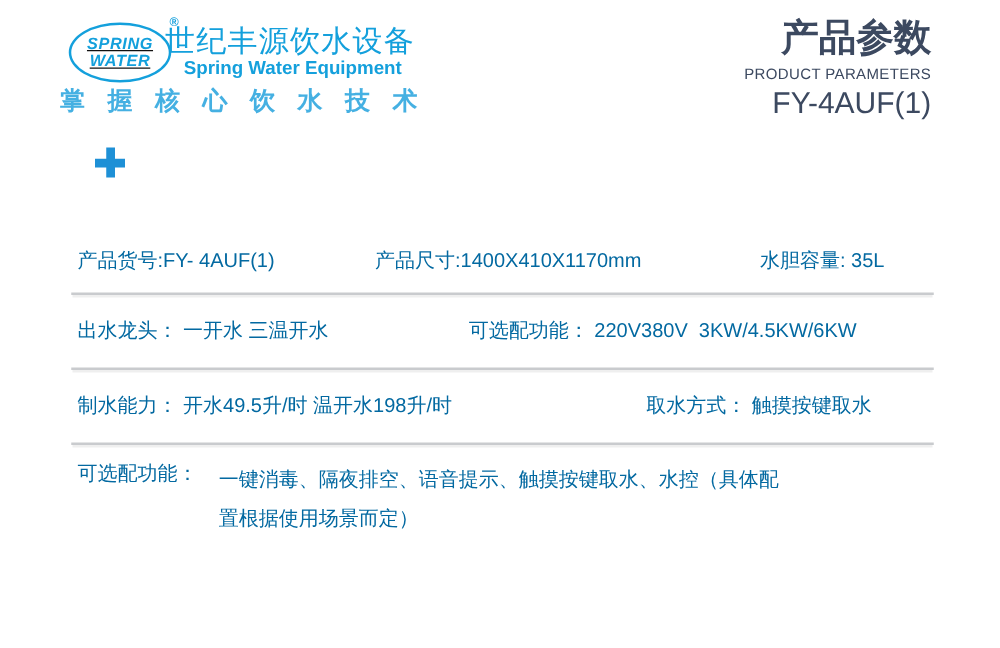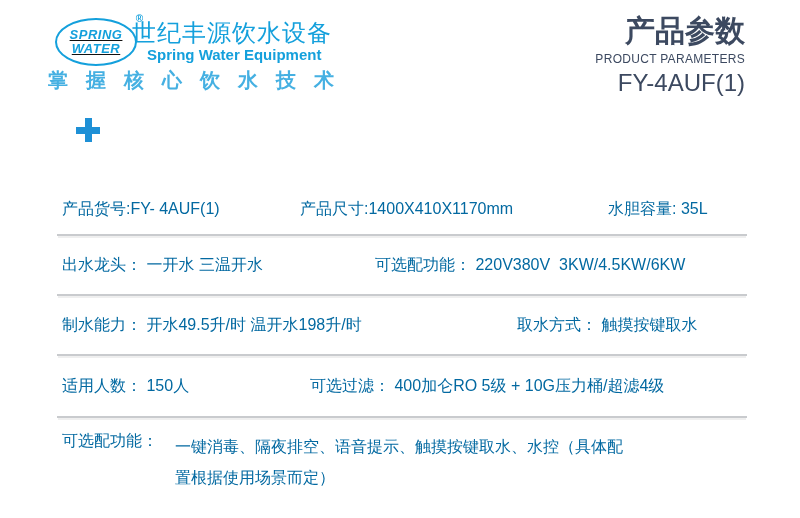--- a/index.html
+++ b/index.html
@@ -82,24 +82,20 @@
     <div class="row r2 bordered">
       <span class="cell c-a"><span>出水龙头： </span><span>一开水 三温开水</span></span>
       <span class="cell c-b"><span>可选配功能： </span><span>220V380V  3KW/4.5KW/6KW</span></span>
     </div>
 
     <div class="row r3 bordered">
       <span class="cell c-a"><span>制水能力： </span><span>开水49.5升/时 温开水198升/时</span></span>
       <span class="cell c-b"><span>取水方式： </span><span>触摸按键取水</span></span>
     </div>
 
-    <div class="row r4 bordered">
-      <span class="cell c-a"><span>适用人数： </span><span>150人</span></span>
-      <span class="cell c-b"><span>可选过滤： </span><span>400加仑RO 5级 + 10G压力桶/超滤4级</span></span>
-    </div>
 
     <div class="row r5">
       <span class="opt-label">可选配功能： </span>
       <div class="opt-lines">
         <div>一键消毒、隔夜排空、语音提示、触摸按键取水、水控（具体配</div>
         <div>置根据使用场景而定）</div>
       </div>
     </div>
 
   </div>

